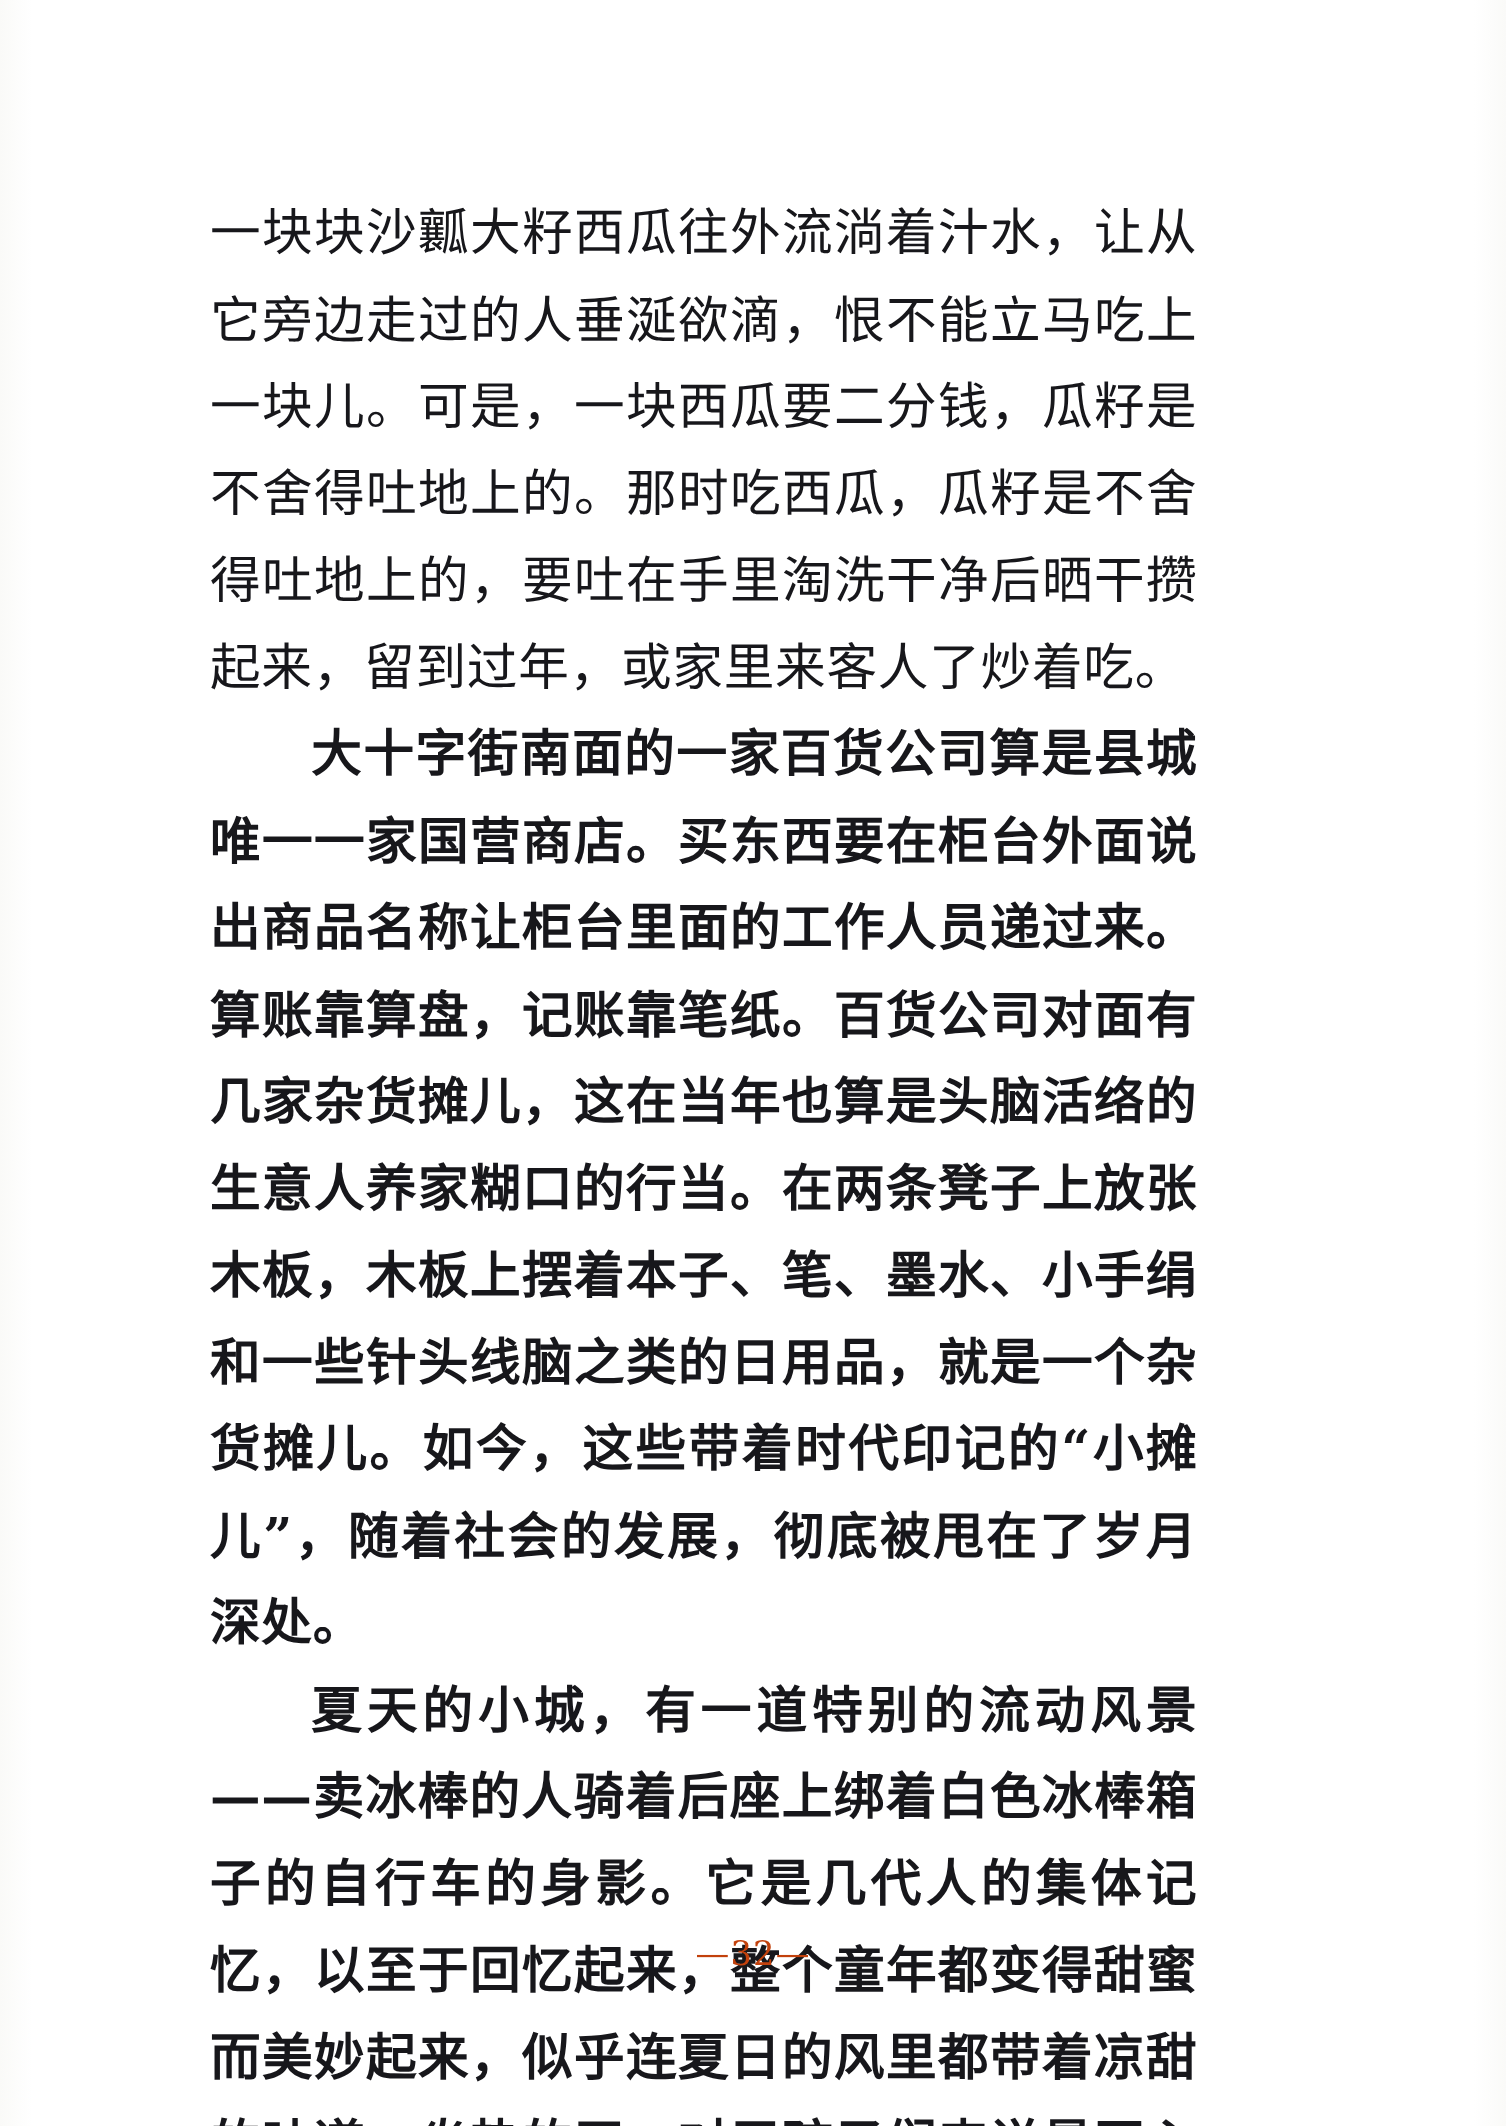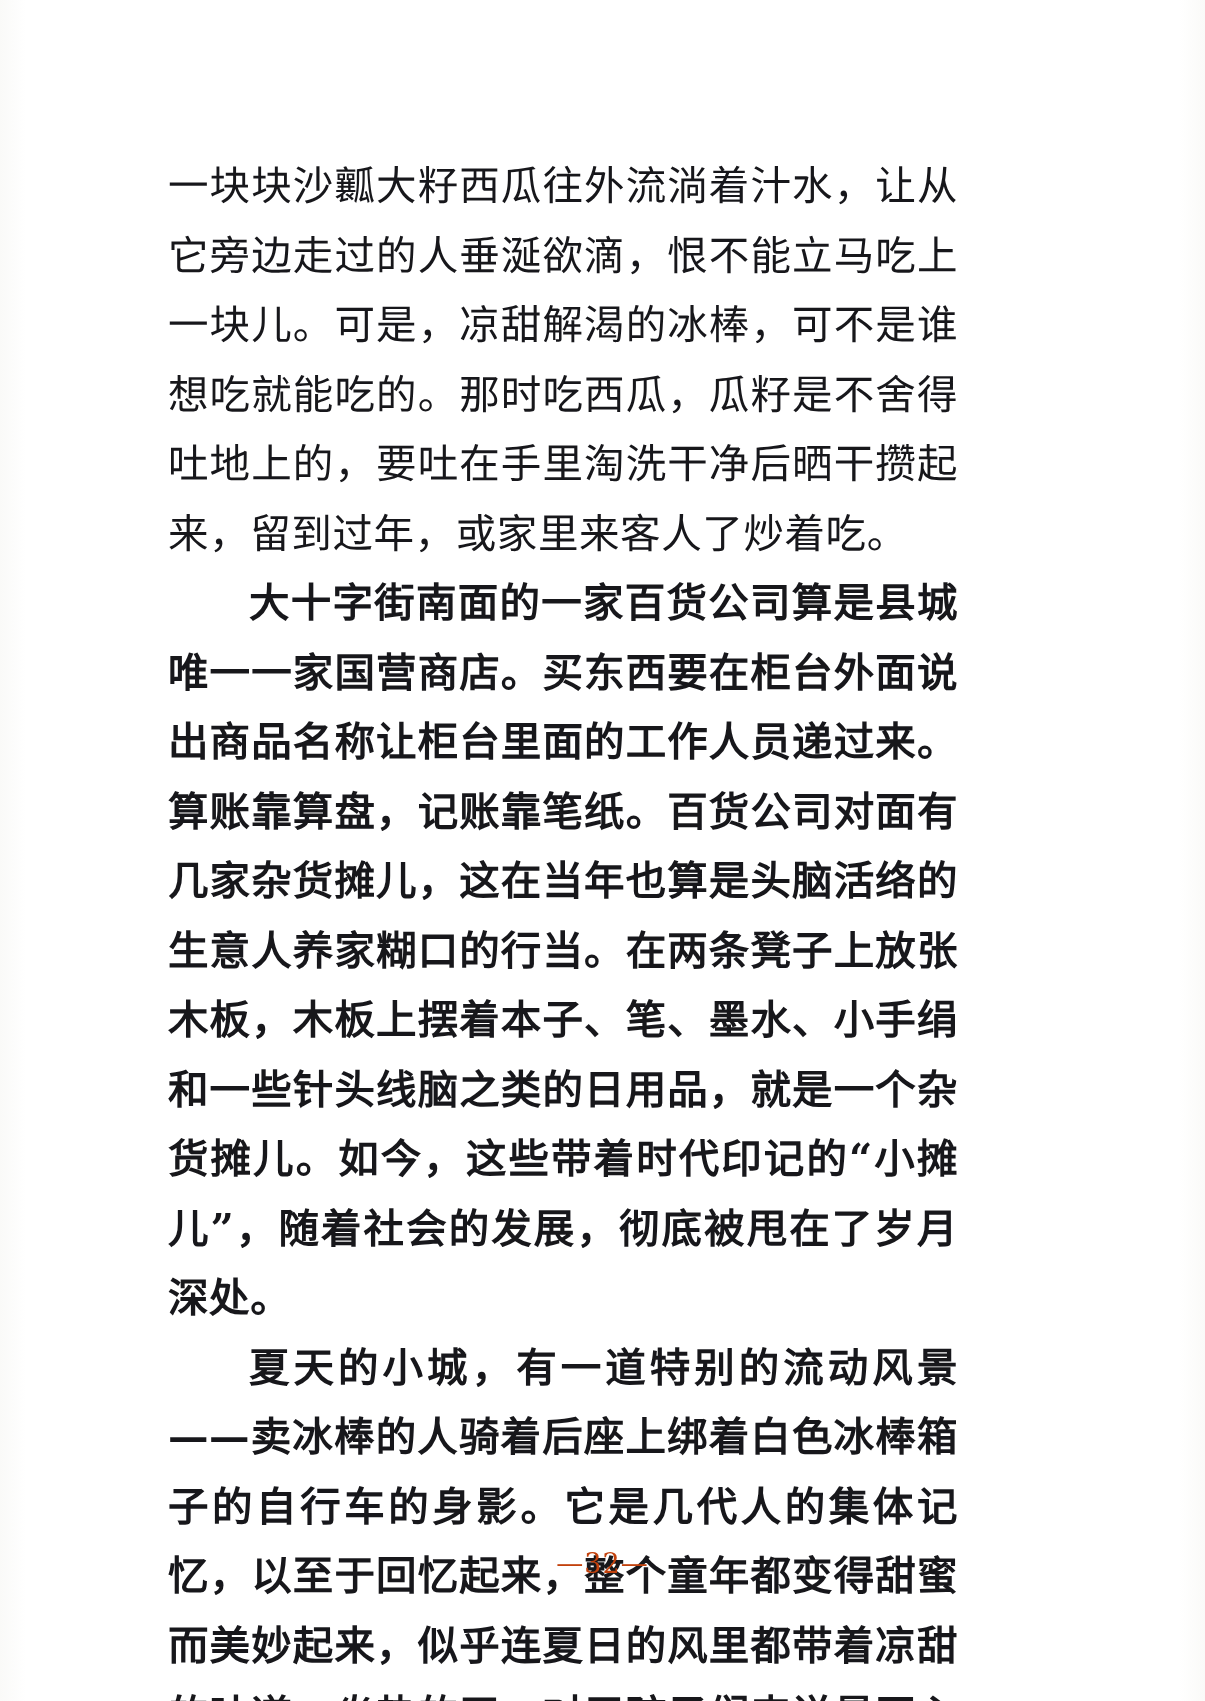--- a/index.html
+++ b/index.html
@@ -71,20 +71,20 @@
     letter-spacing: 1px;
     color: #c2410c;
   }
 </style>
 </head>
 <body>
 
 <div class="page">
 
   <div class="text-block">
-    <p class="para">一块块沙瓤大籽西瓜往外流淌着汁水，让从它旁边走过的人垂涎欲滴，恨不能立马吃上一块儿。可是，凉甜解渴的冰棒，可不是谁想吃就能吃的。那时吃西瓜，瓜籽是不舍得吐地上的，要吐在手里淘洗干净后晒干攒起来，留到过年，或家里来客人了炒着吃。</p>
+    <p class="para">一块块沙瓤大籽西瓜往外流淌着汁水，让从它旁边走过的人垂涎欲滴，恨不能立马吃上一块儿。可是，一块西瓜要二分钱，瓜籽是不舍得吐地上的。那时吃西瓜，瓜籽是不舍得吐地上的，要吐在手里淘洗干净后晒干攒起来，留到过年，或家里来客人了炒着吃。</p>
     <p class="para indent">大十字街南面的一家百货公司算是县城唯一一家国营商店。买东西要在柜台外面说出商品名称让柜台里面的工作人员递过来。算账靠算盘，记账靠笔纸。百货公司对面有几家杂货摊儿，这在当年也算是头脑活络的生意人养家糊口的行当。在两条凳子上放张木板，木板上摆着本子、笔、墨水、小手绢和一些针头线脑之类的日用品，就是一个杂货摊儿。如今，这些带着时代印记的“小摊儿”，随着社会的发展，彻底被甩在了岁月深处。</p>
     <p class="para indent">夏天的小城，有一道特别的流动风景——卖冰棒的人骑着后座上绑着白色冰棒箱子的自行车的身影。它是几代人的集体记忆，以至于回忆起来，整个童年都变得甜蜜而美妙起来，似乎连夏日的风里都带着凉甜的味道。炎热的天，对于孩子们来说最开心的事莫过于吃上一块冰棒。卖冰棒的人扯着嗓子吆喝着，冰棒——冰棒——凉甜解渴的冰棒，三分钱一块。</p>
   </div>
 
   <div class="page-number">—32—</div>
 
 </div>
 
 </body></html>

